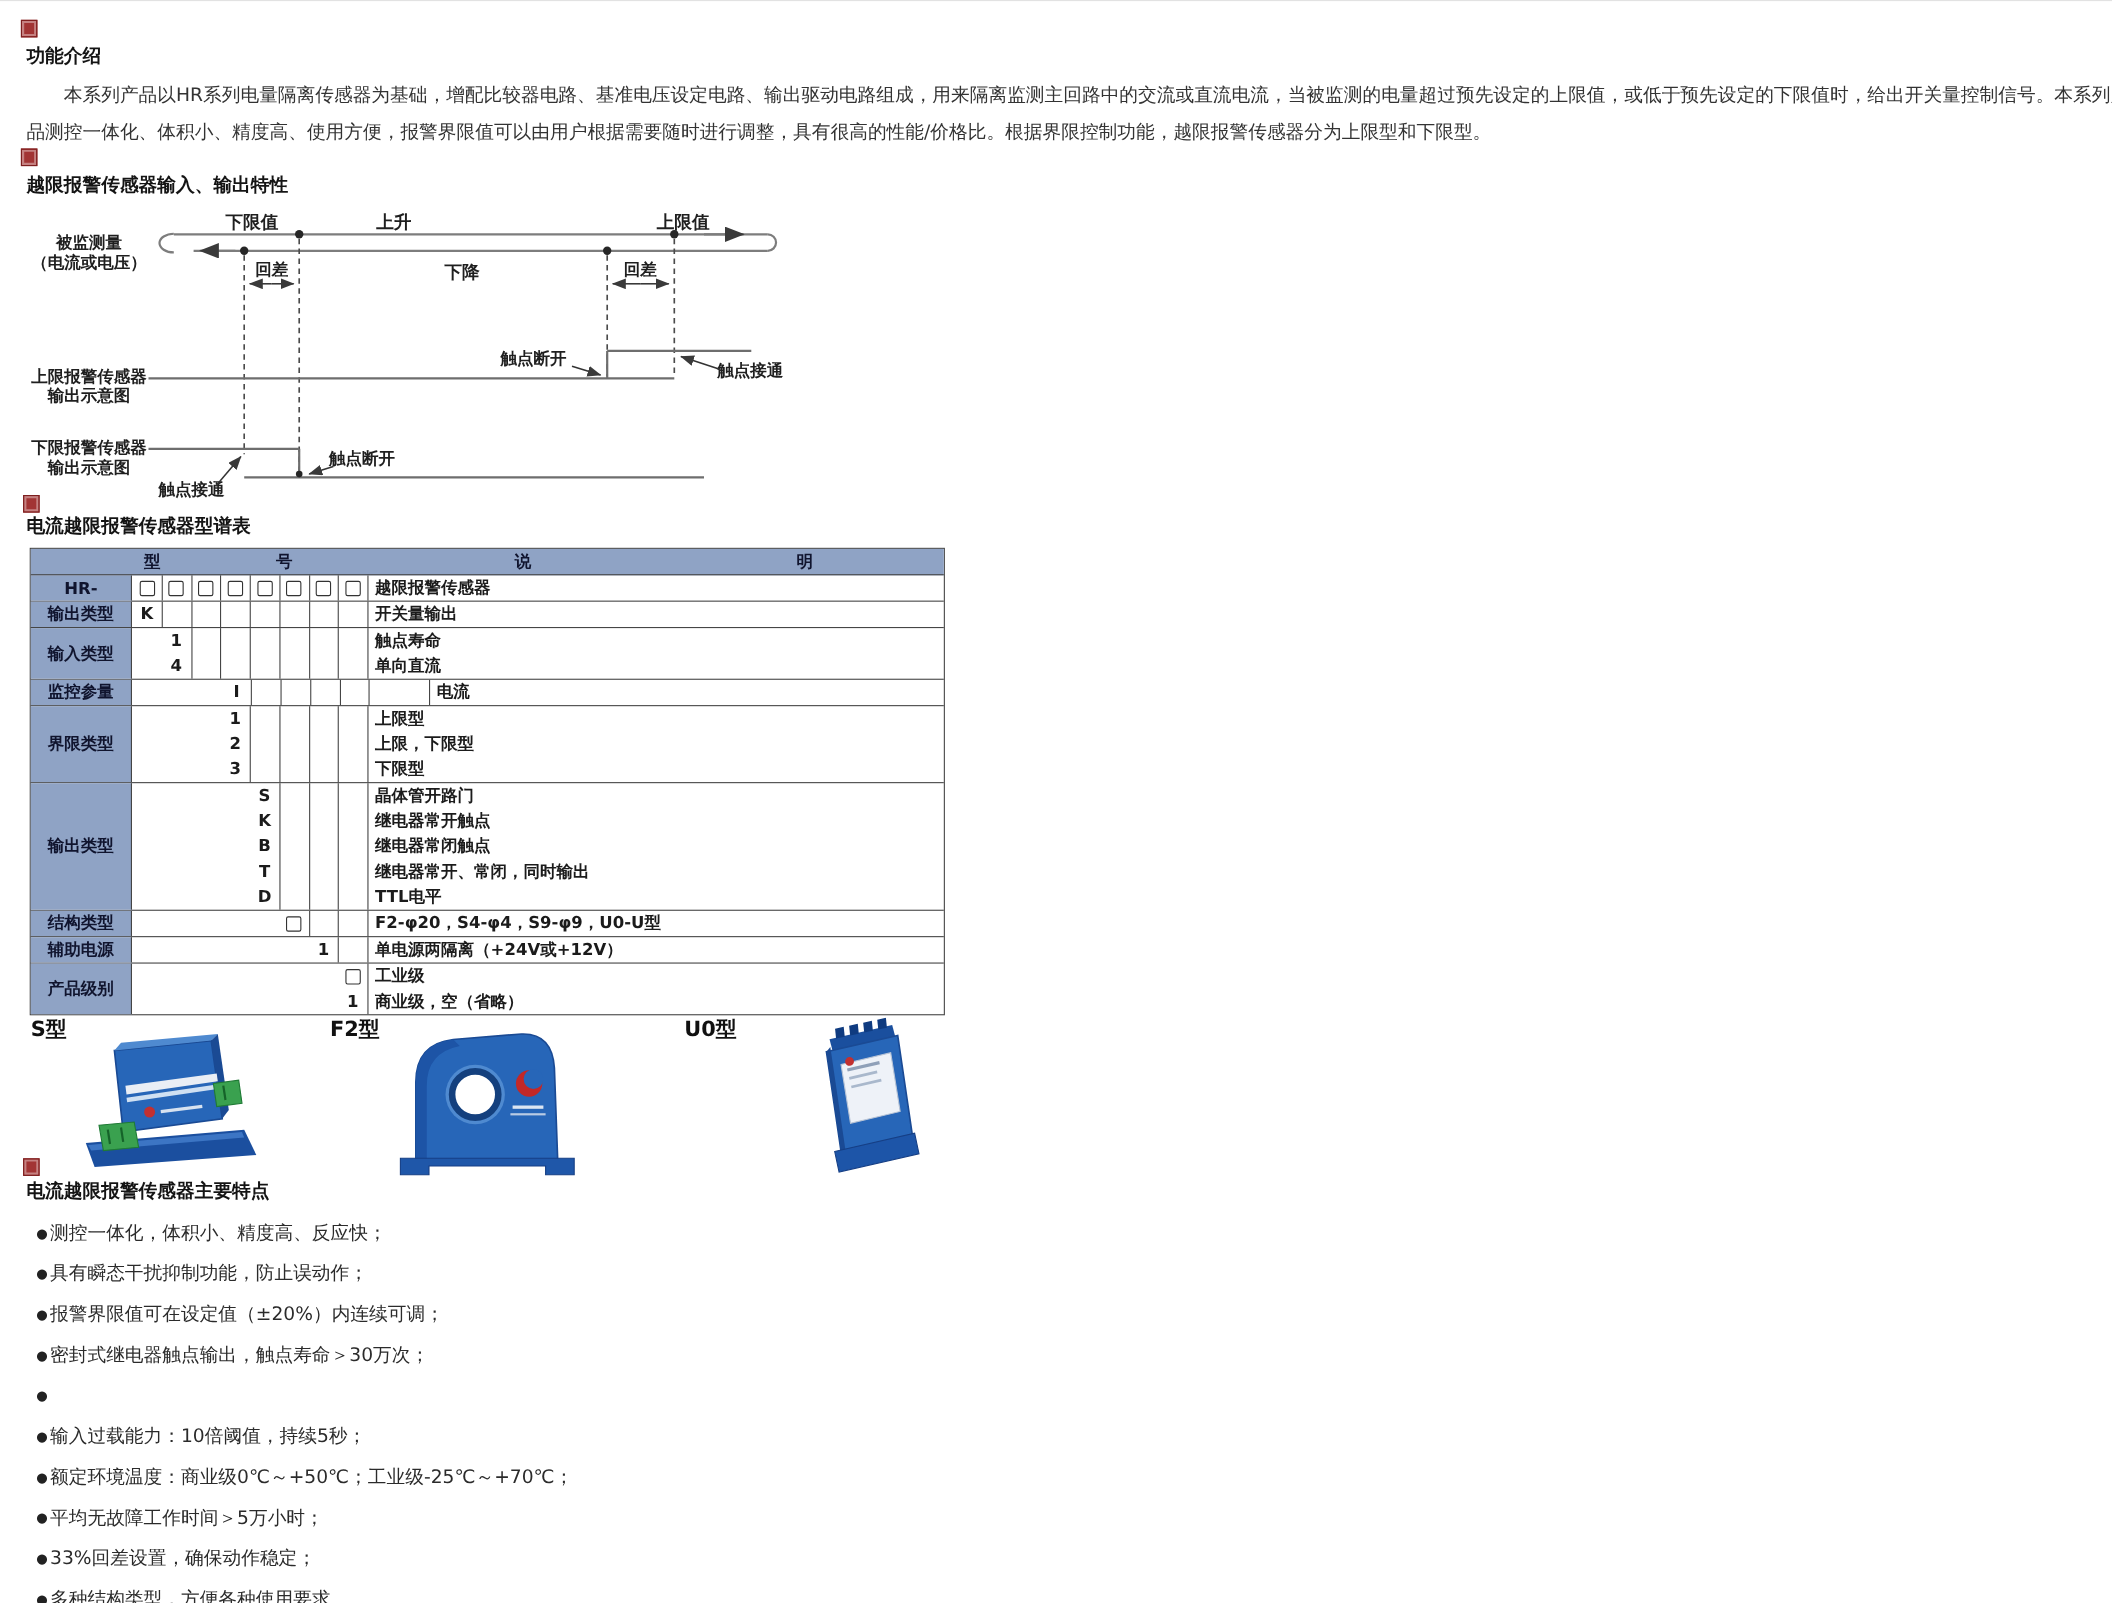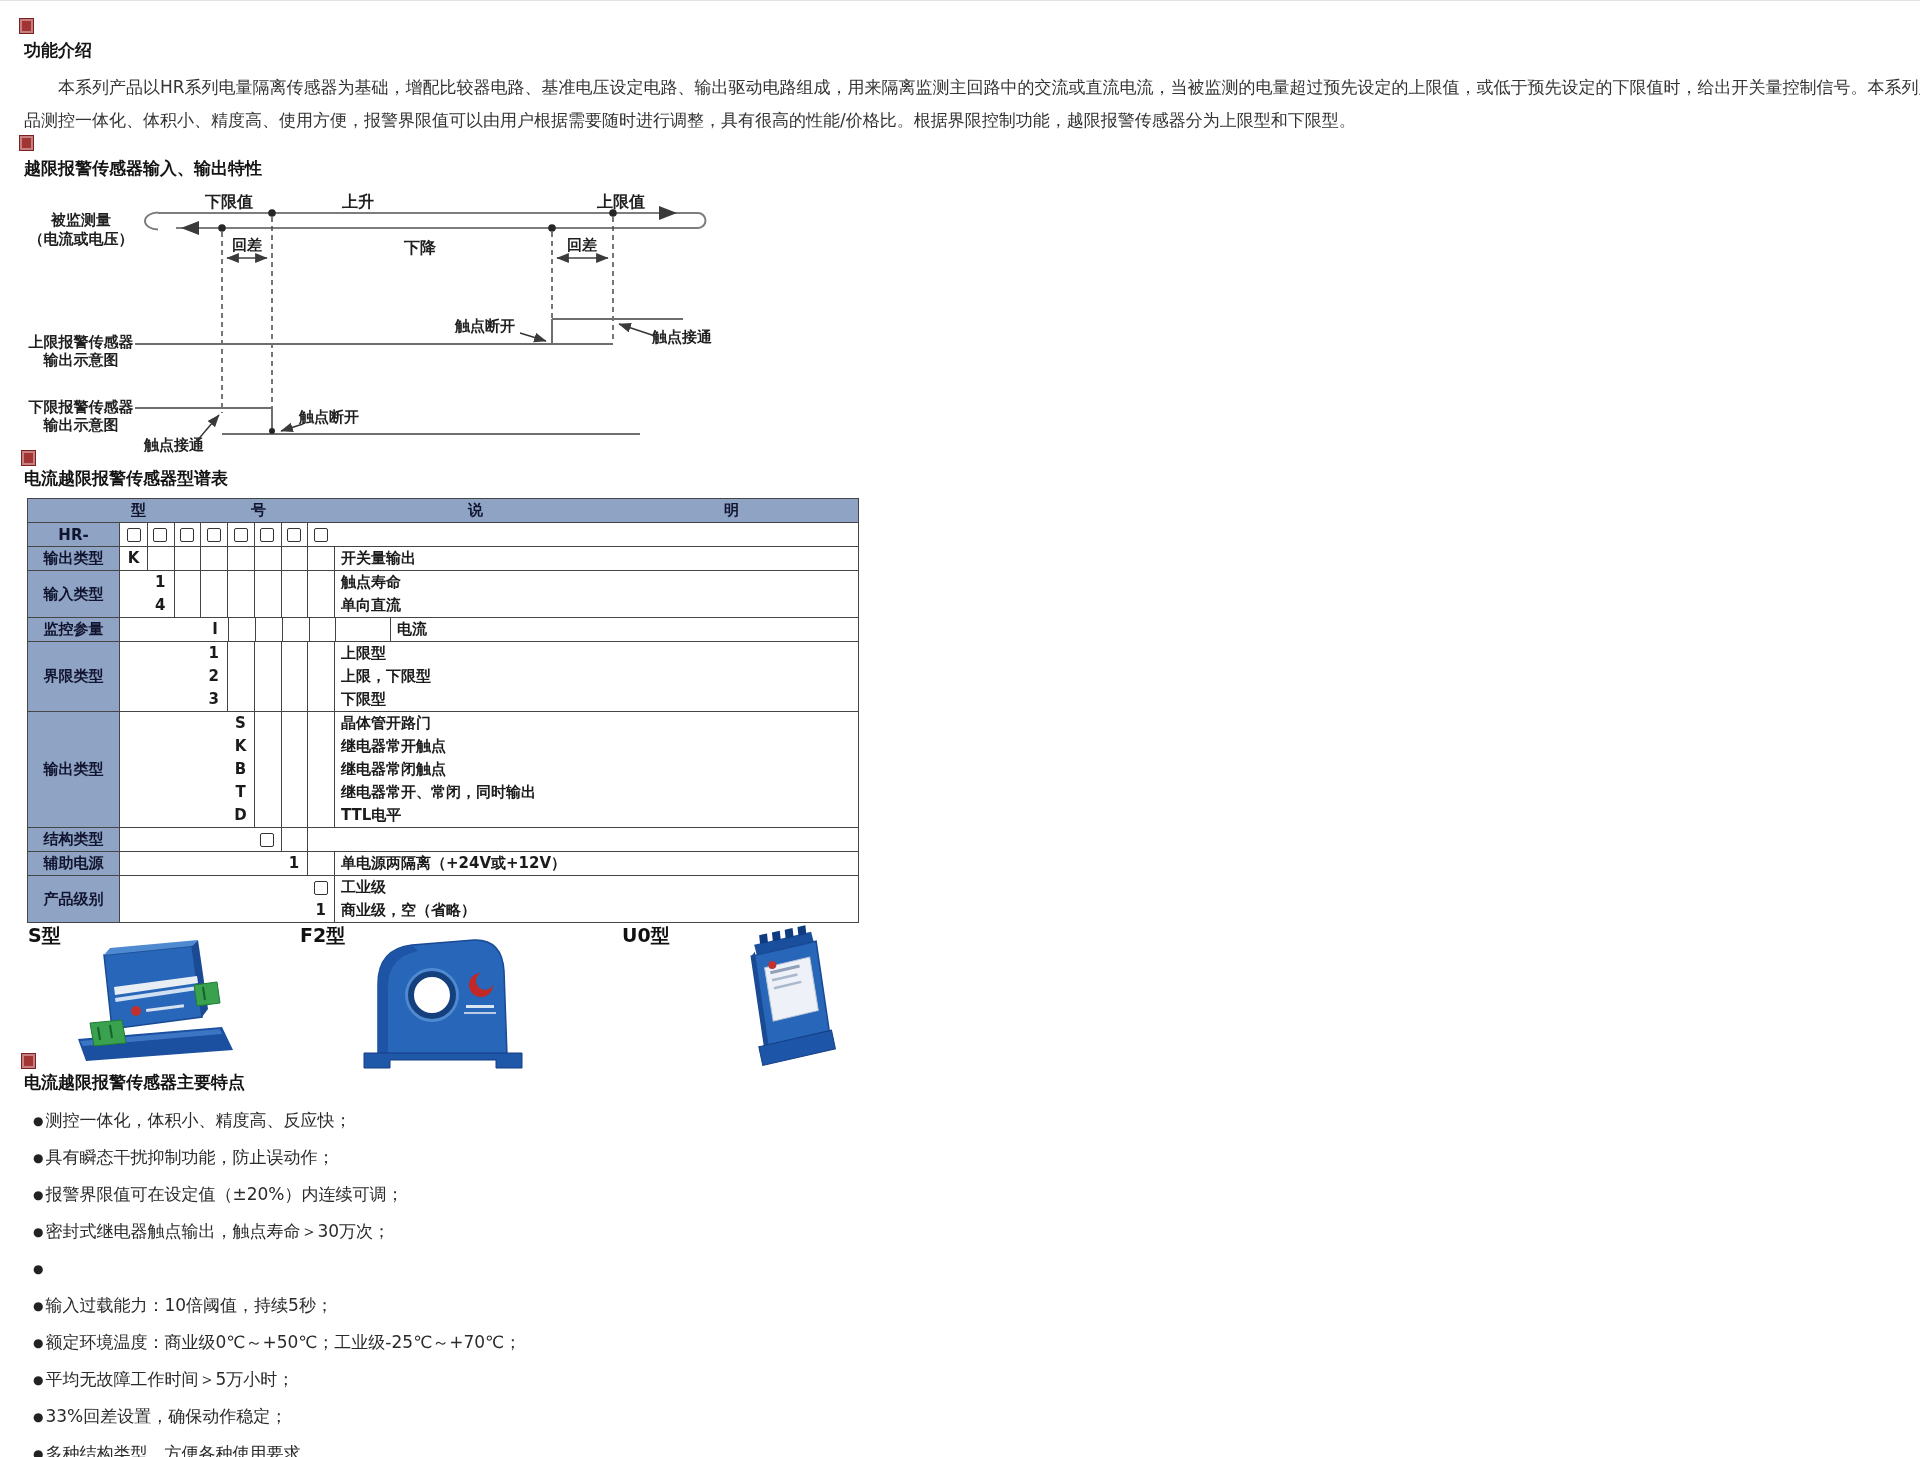--- a/index.html
+++ b/index.html
@@ -164,20 +164,23 @@
         <div class="cvb" style="left:133.75px;">
             <span class="cb"></span>
           </div>
         <div class="cvb" style="left:160.5px;">
             <span class="cb"></span>
           </div>
         <div class="cvb" style="left:187.25px;">
             <span class="cb"></span>
           </div>
       </div>
+      <div class="td">
+          <div>越限报警传感器</div>
+        </div>
     </div>
 
     <div class="tg" style="height:23px;">
       <div class="tl">输出类型</div>
       <div class="tc">
         <div class="vb" style="left:26.75px;"></div>
           <div class="vb" style="left:53.5px;"></div>
         <div class="vb" style="left:80.25px;"></div>
           <div class="vb" style="left:107px;"></div>
         <div class="vb" style="left:133.75px;"></div>
@@ -264,20 +267,23 @@
 
     <div class="tg" style="height:23px;">
       <div class="tl">结构类型</div>
       <div class="tc">
         <div class="vb" style="left:160.5px;"></div>
           <div class="vb" style="left:187.25px;"></div>
         <div class="cvb" style="left:133.75px;">
             <span class="cb"></span>
           </div>
       </div>
+      <div class="td">
+          <div>F2-φ20，S4-φ4，S9-φ9，U0-U型</div>
+        </div>
     </div>
 
     <div class="tg" style="height:23px;">
       <div class="tl">辅助电源</div>
       <div class="tc">
         <div class="vb" style="left:187.25px;"></div>
         <span class="cv" style="left:160.5px;top:0;">1</span>
       </div>
       <div class="td">
           <div>单电源两隔离（+24V或+12V）</div>

